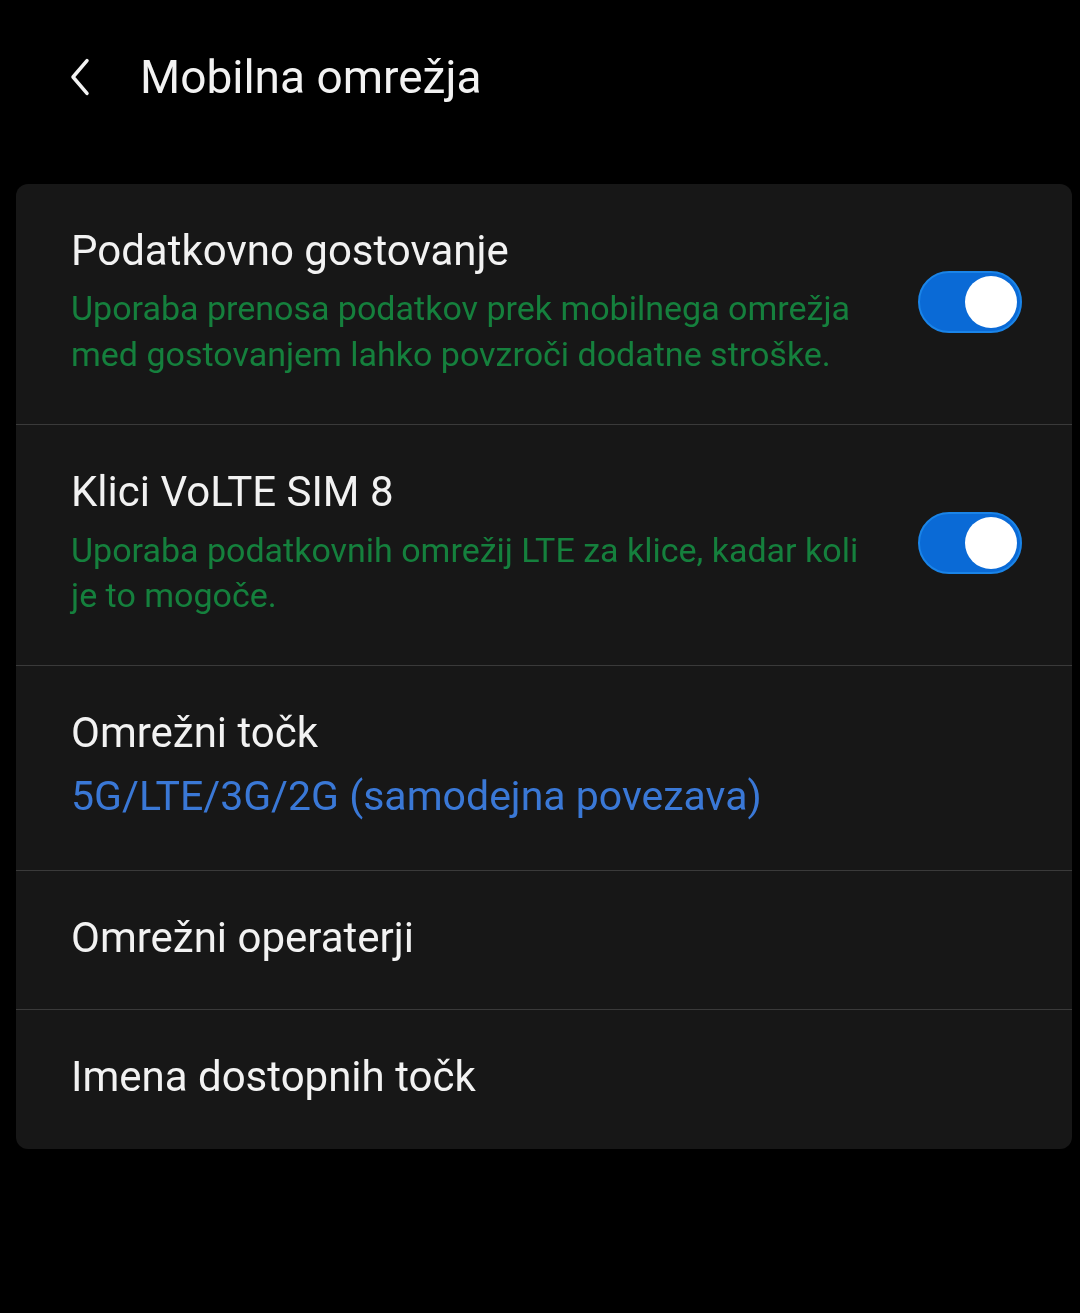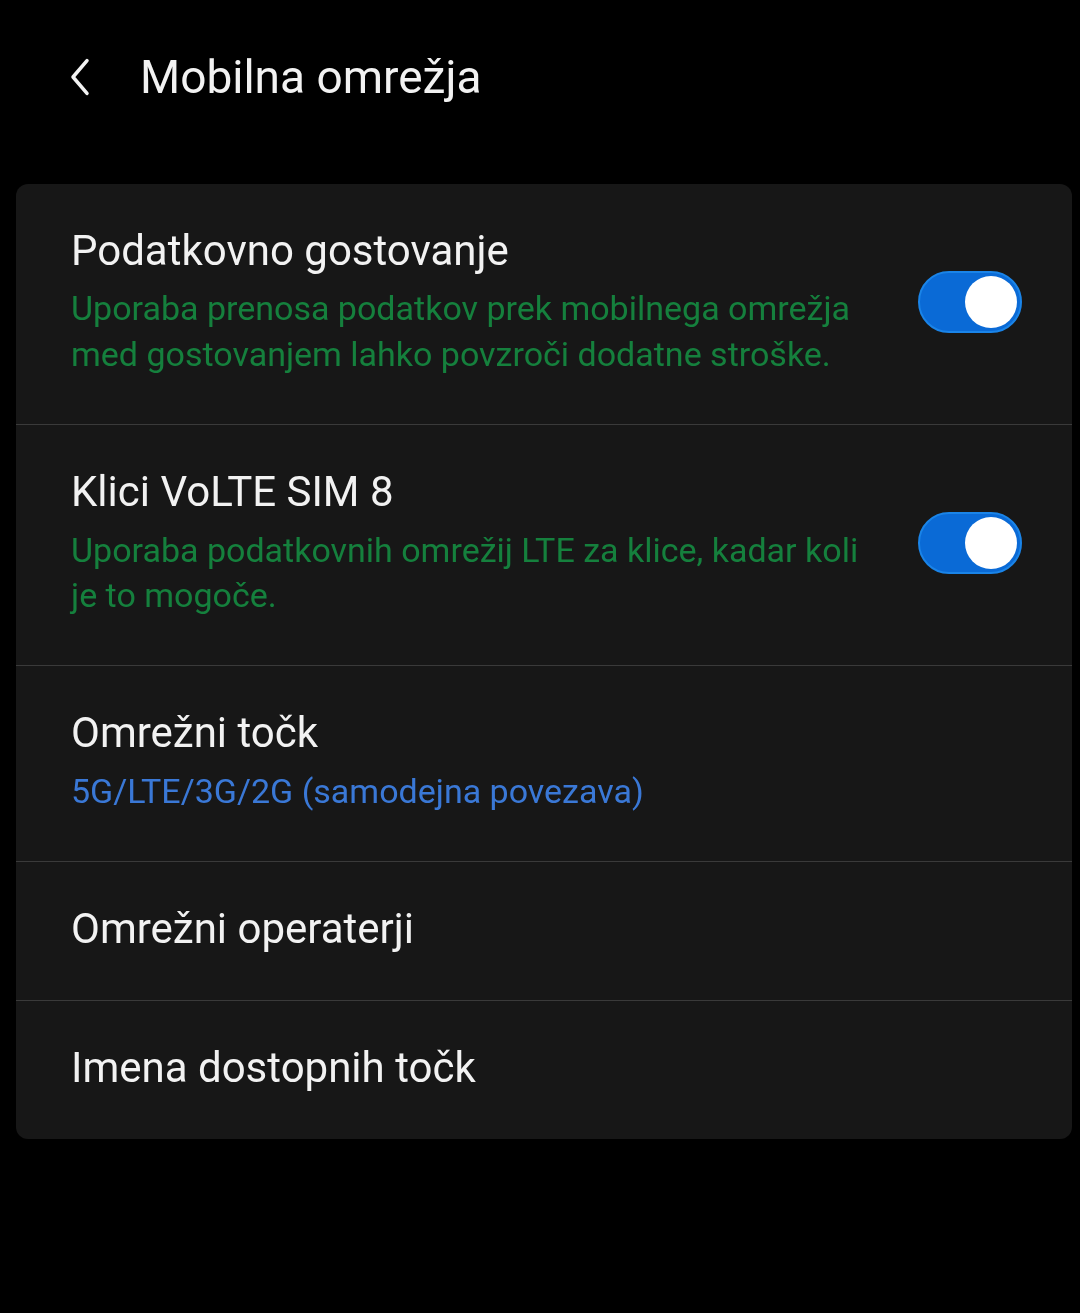--- a/index.html
+++ b/index.html
@@ -63,21 +63,21 @@
       color: #f2f2f2;
       margin-bottom: 10px;
       line-height: 1.2;
     }
     .setting-subtitle {
       font-size: 34px;
       color: #15803d;
       line-height: 1.35;
     }
     .setting-subtitle-accent {
-      font-size: 34px;
+      font-size: 41px;
       color: #3a78d6;
       line-height: 1.35;
     }
     .toggle {
       width: 104px;
       height: 62px;
       background: #0a6ad6;
       border-radius: 31px;
       position: relative;
       flex-shrink: 0;

